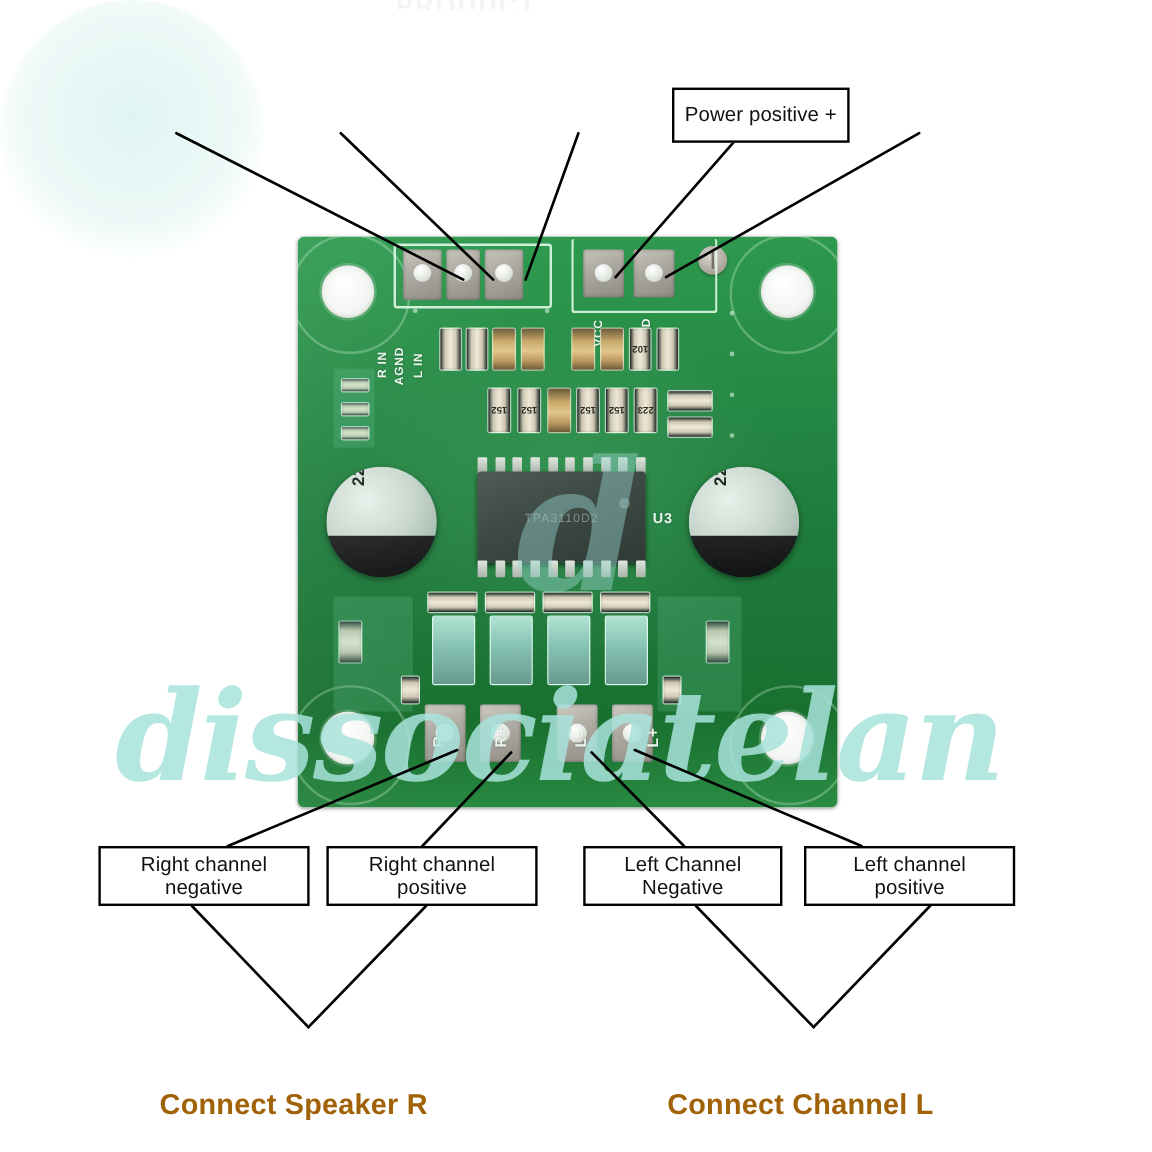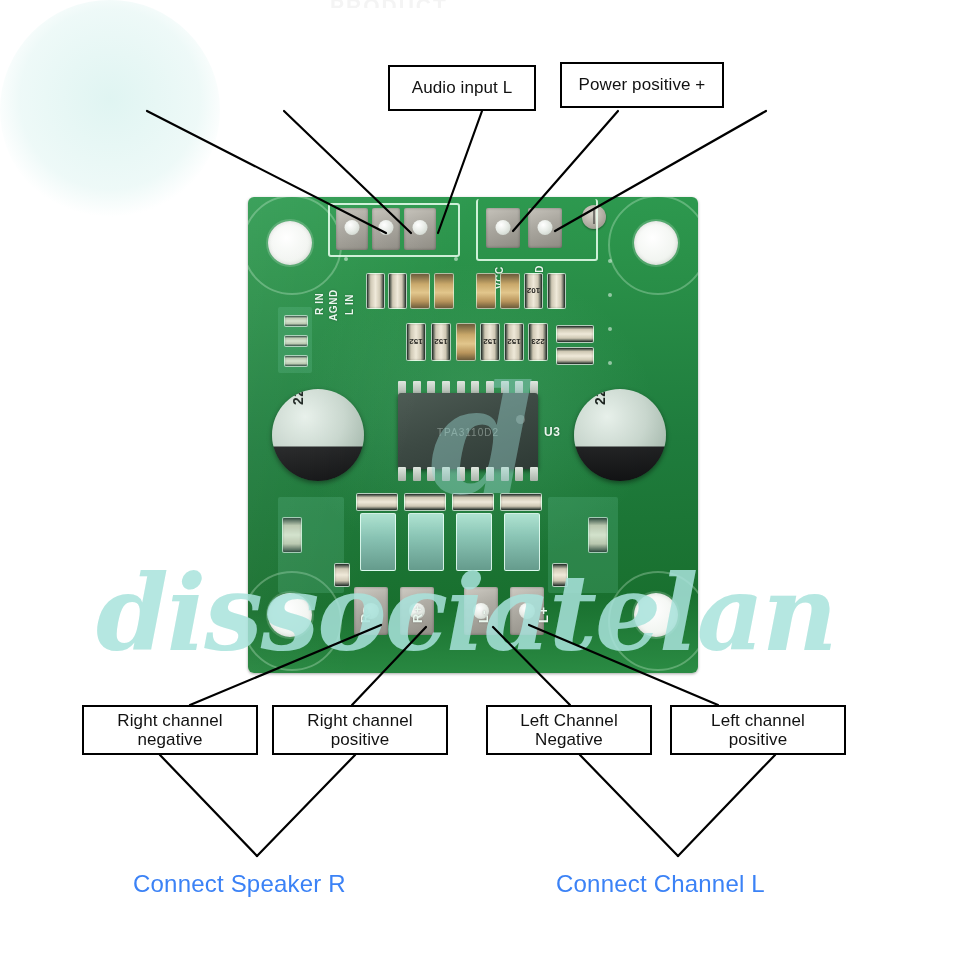--- a/index.html
+++ b/index.html
@@ -31,26 +31,27 @@
     line-height: 1.12;
     letter-spacing: 0.1px;
     padding: 2px 6px;
     z-index: 40;
   }
   .label-box.two-line { font-size: 17px; }
 
   
   .caption {
     position: absolute;
-    color: #3b82f6;
+    color: #a16207;
     font-size: 24px;
-    font-weight: 400;
+    font-weight: 700;
     letter-spacing: 0.2px;
     white-space: nowrap;
     z-index: 40;
+    margin-top: 37px;
   }
 
   
   #leaders {
     position: absolute;
     left: 0; top: 0;
     width: 960px; height: 960px;
     z-index: 30;
     pointer-events: none;
   }
@@ -551,25 +552,22 @@
       <line x1="160" y1="755" x2="257" y2="856"></line>
       <line x1="355" y1="755" x2="257" y2="856"></line>
 
       <line x1="580" y1="755" x2="678" y2="856"></line>
       <line x1="775" y1="755" x2="678" y2="856"></line>
     </g>
   </svg>
 
 
 
-  <div class="label-box" style="left:388px; top:65px; width:148px; height:46px;">
-    <span>Audio input L</span>
-  </div>
-
-  <div class="label-box" style="left:560px; top:62px; width:164px; height:46px;">
+
+  <div class="label-box" style="left:560px; top:73px; width:148px; height:46px;">
     <span>Power positive +</span>
   </div>
 
 
   <div class="label-box two-line" style="left:82px; top:705px; width:176px; height:50px;">
     <span style="white-space:pre-line;">Right channel
 negative</span>
   </div>
 
   <div class="label-box two-line" style="left:272px; top:705px; width:176px; height:50px;">

